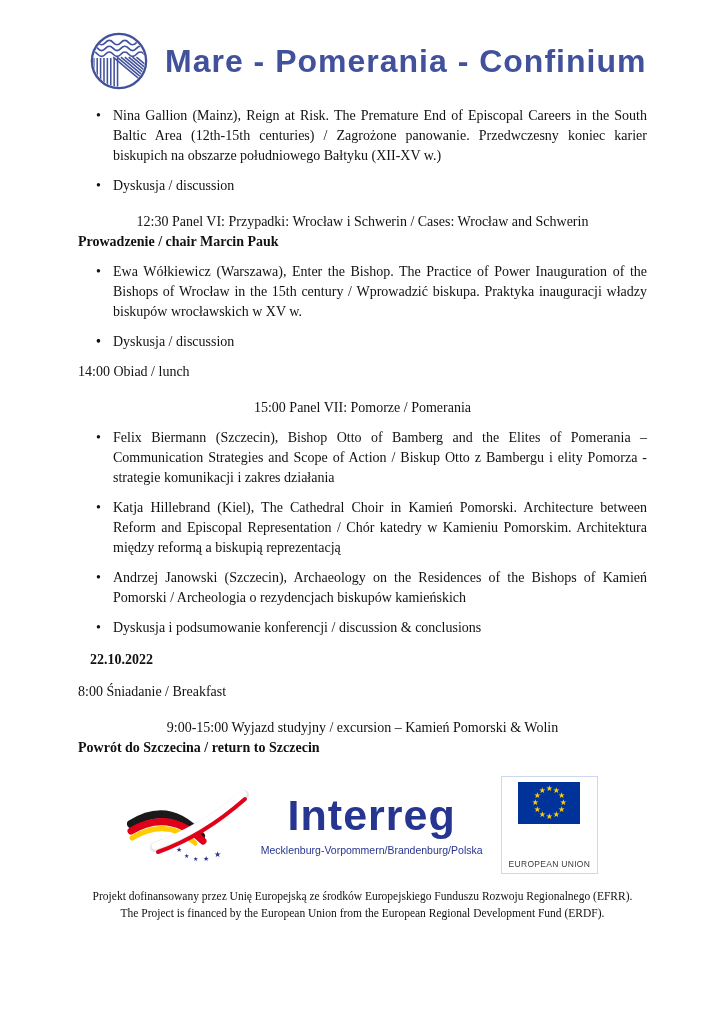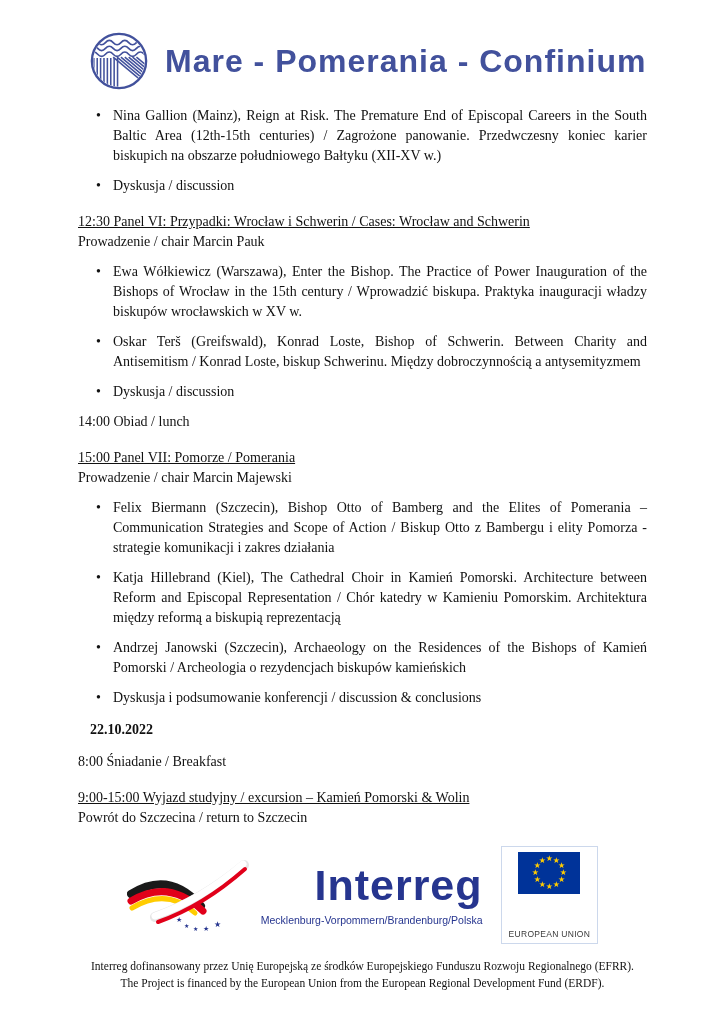--- a/index.html
+++ b/index.html
@@ -14,27 +14,27 @@
   .title{
     font-family:"Liberation Sans", sans-serif;
     font-size:32px;font-weight:700;letter-spacing:1px;color:#42519c;
     white-space:nowrap;
   }
   
   .content{margin:14px 78px 0 78px;font-size:14px;line-height:20px;}
   .bullet{position:relative;padding-left:35px;text-align:justify;margin:10px 0;}
   .bullet .dot{position:absolute;left:18px;top:0;}
   .line{margin:10px 0;}
-  .panel{margin:16px 0 0 0;text-decoration:underline;}
-  .chair{margin:0 0 10px 0;}
+  .panel{margin:16px 0 0 0;text-align:center;}
+  .chair{margin:0 0 10px 0;font-weight:bold;}
   .date{font-weight:bold;margin:12px 12px;}
   
   .logos{display:flex;justify-content:center;align-items:center;gap:12px;margin-top:18px;}
   .swoosh-svg{width:122px;height:78px;}
-  .interreg-col{display:flex;flex-direction:column;align-items:flex-end;}
+  .interreg-col{display:flex;flex-direction:column;align-items:center;}
   .interreg-word{
     font-family:"Liberation Sans", sans-serif;font-weight:bold;
     font-size:43px;line-height:1;color:#26358f;letter-spacing:1px;
   }
   .interreg-sub{
     font-family:"Liberation Sans", sans-serif;font-size:10.5px;color:#26358f;margin-top:7px;
   }
   .eu-box{
     border:1px solid #ccd8ec;background:#fff;padding:5px 7px 4px 7px;
     display:flex;flex-direction:column;align-items:center;gap:3px;margin-left:6px;
@@ -95,27 +95,26 @@
 <div class="content">
 
   <div class="bullet"><span class="dot">•</span><span>Nina Gallion (Mainz), Reign at Risk. The Premature End of Episcopal Careers in the South Baltic Area (12th-15th centuries) / Zagrożone panowanie. Przedwczesny koniec karier biskupich na obszarze południowego Bałtyku (XII-XV w.)</span></div>
   <div class="bullet"><span class="dot">•</span><span>Dyskusja / discussion</span></div>
 
 
   <p class="panel">12:30 Panel VI: Przypadki: Wrocław i Schwerin / Cases: Wrocław and Schwerin</p>
   <p class="chair">Prowadzenie / chair Marcin Pauk</p>
 
   <div class="bullet"><span class="dot">•</span><span>Ewa Wółkiewicz (Warszawa), Enter the Bishop. The Practice of Power Inauguration of the Bishops of Wrocław in the 15th century / Wprowadzić biskupa. Praktyka inauguracji władzy biskupów wrocławskich w XV w.</span></div>
-  <div class="bullet"><span class="dot">•</span><span>Oskar Terš (Greifswald), Konrad Loste, Bishop of Schwerin. Between Charity and Antisemitism / Konrad Loste, biskup Schwerinu. Między dobroczynnością a antysemityzmem</span></div>
+  <div class="bullet"><span class="dot">•</span></div>
   <div class="bullet"><span class="dot">•</span><span>Dyskusja / discussion</span></div>
 
   <p class="line">14:00 Obiad / lunch</p>
 
   <p class="panel">15:00 Panel VII: Pomorze / Pomerania</p>
-  <p class="chair">Prowadzenie / chair Marcin Majewski</p>
 
   <div class="bullet"><span class="dot">•</span><span>Felix Biermann (Szczecin), Bishop Otto of Bamberg and the Elites of Pomerania – Communication Strategies and Scope of Action / Biskup Otto z Bambergu i elity Pomorza - strategie komunikacji i zakres działania</span></div>
   <div class="bullet"><span class="dot">•</span><span>Katja Hillebrand (Kiel), The Cathedral Choir in Kamień Pomorski. Architecture between Reform and Episcopal Representation / Chór katedry w Kamieniu Pomorskim. Architektura między reformą a biskupią reprezentacją</span></div>
   <div class="bullet"><span class="dot">•</span><span>Andrzej Janowski (Szczecin), Archaeology on the Residences of the Bishops of Kamień Pomorski / Archeologia o rezydencjach biskupów kamieńskich</span></div>
   <div class="bullet"><span class="dot">•</span><span>Dyskusja i podsumowanie konferencji / discussion &amp; conclusions</span></div>
 
 
   <p class="line date">22.10.2022</p>
 
   <p class="line">8:00 Śniadanie / Breakfast</p>
@@ -161,15 +160,15 @@
       <span class="eu-star" style="--a:240deg">★</span>
         <span class="eu-star" style="--a:270deg">★</span>
       <span class="eu-star" style="--a:300deg">★</span>
         <span class="eu-star" style="--a:330deg">★</span>
     </div>
     <div class="eu-label">EUROPEAN UNION</div>
   </div>
 </div>
 
 <div class="funding">
-  <div>Interreg dofinansowany przez Unię Europejską ze środków Europejskiego Funduszu Rozwoju Regionalnego (EFRR).</div>
+  <div>Projekt dofinansowany przez Unię Europejską ze środków Europejskiego Funduszu Rozwoju Regionalnego (EFRR).</div>
   <div>The Project is financed by the European Union from the European Regional Development Fund (ERDF).</div>
 </div>
 
 </body></html>

